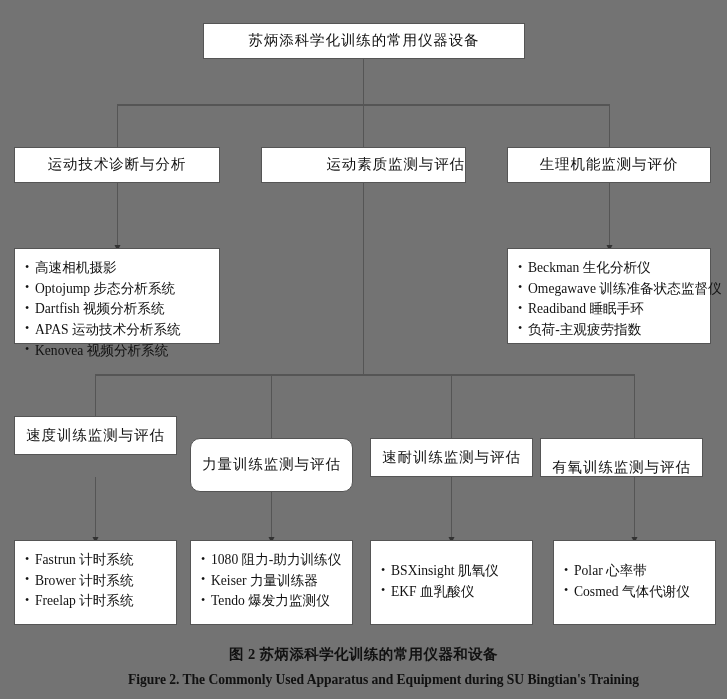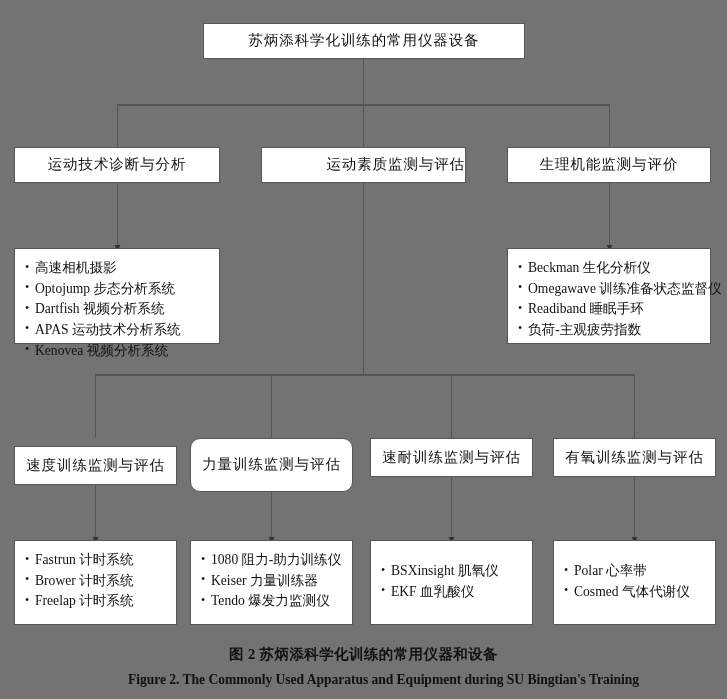--- a/index.html
+++ b/index.html
@@ -157,33 +157,33 @@
 
   <div class="box list" style="left:507px; top:248px; width:204px; height:96px;">
     <ul class="items">
       <li>Beckman 生化分析仪</li>
       <li>Omegawave 训练准备状态监督仪</li>
       <li>Readiband 睡眠手环</li>
       <li>负荷-主观疲劳指数</li>
     </ul>
   </div>
 
-  <div class="box center" style="left:14px; top:446px; width:163px; height:39px;align-items:center;">
+  <div class="box center" style="left:14px; top:416px; width:163px; height:39px;align-items:center;">
     <span class="box-title">速度训练监测与评估</span>
   </div>
 
   <div class="box center" style="left:190px; top:438px; width:163px; height:54px;border-radius:10px;">
     <span class="box-title">力量训练监测与评估</span>
   </div>
 
   <div class="box center" style="left:370px; top:438px; width:163px; height:39px;">
     <span class="box-title">速耐训练监测与评估</span>
   </div>
 
-  <div class="box center" style="left:553px; top:438px; width:163px; height:39px;">
+  <div class="box center" style="left:540px; top:438px; width:163px; height:39px;align-items:flex-end;">
     <span class="box-title">有氧训练监测与评估</span>
   </div>
 
   <div class="box list" style="left:14px; top:540px; width:163px; height:85px;">
     <ul class="items">
       <li>Fastrun 计时系统</li>
       <li>Brower 计时系统</li>
       <li>Freelap 计时系统</li>
     </ul>
   </div>

